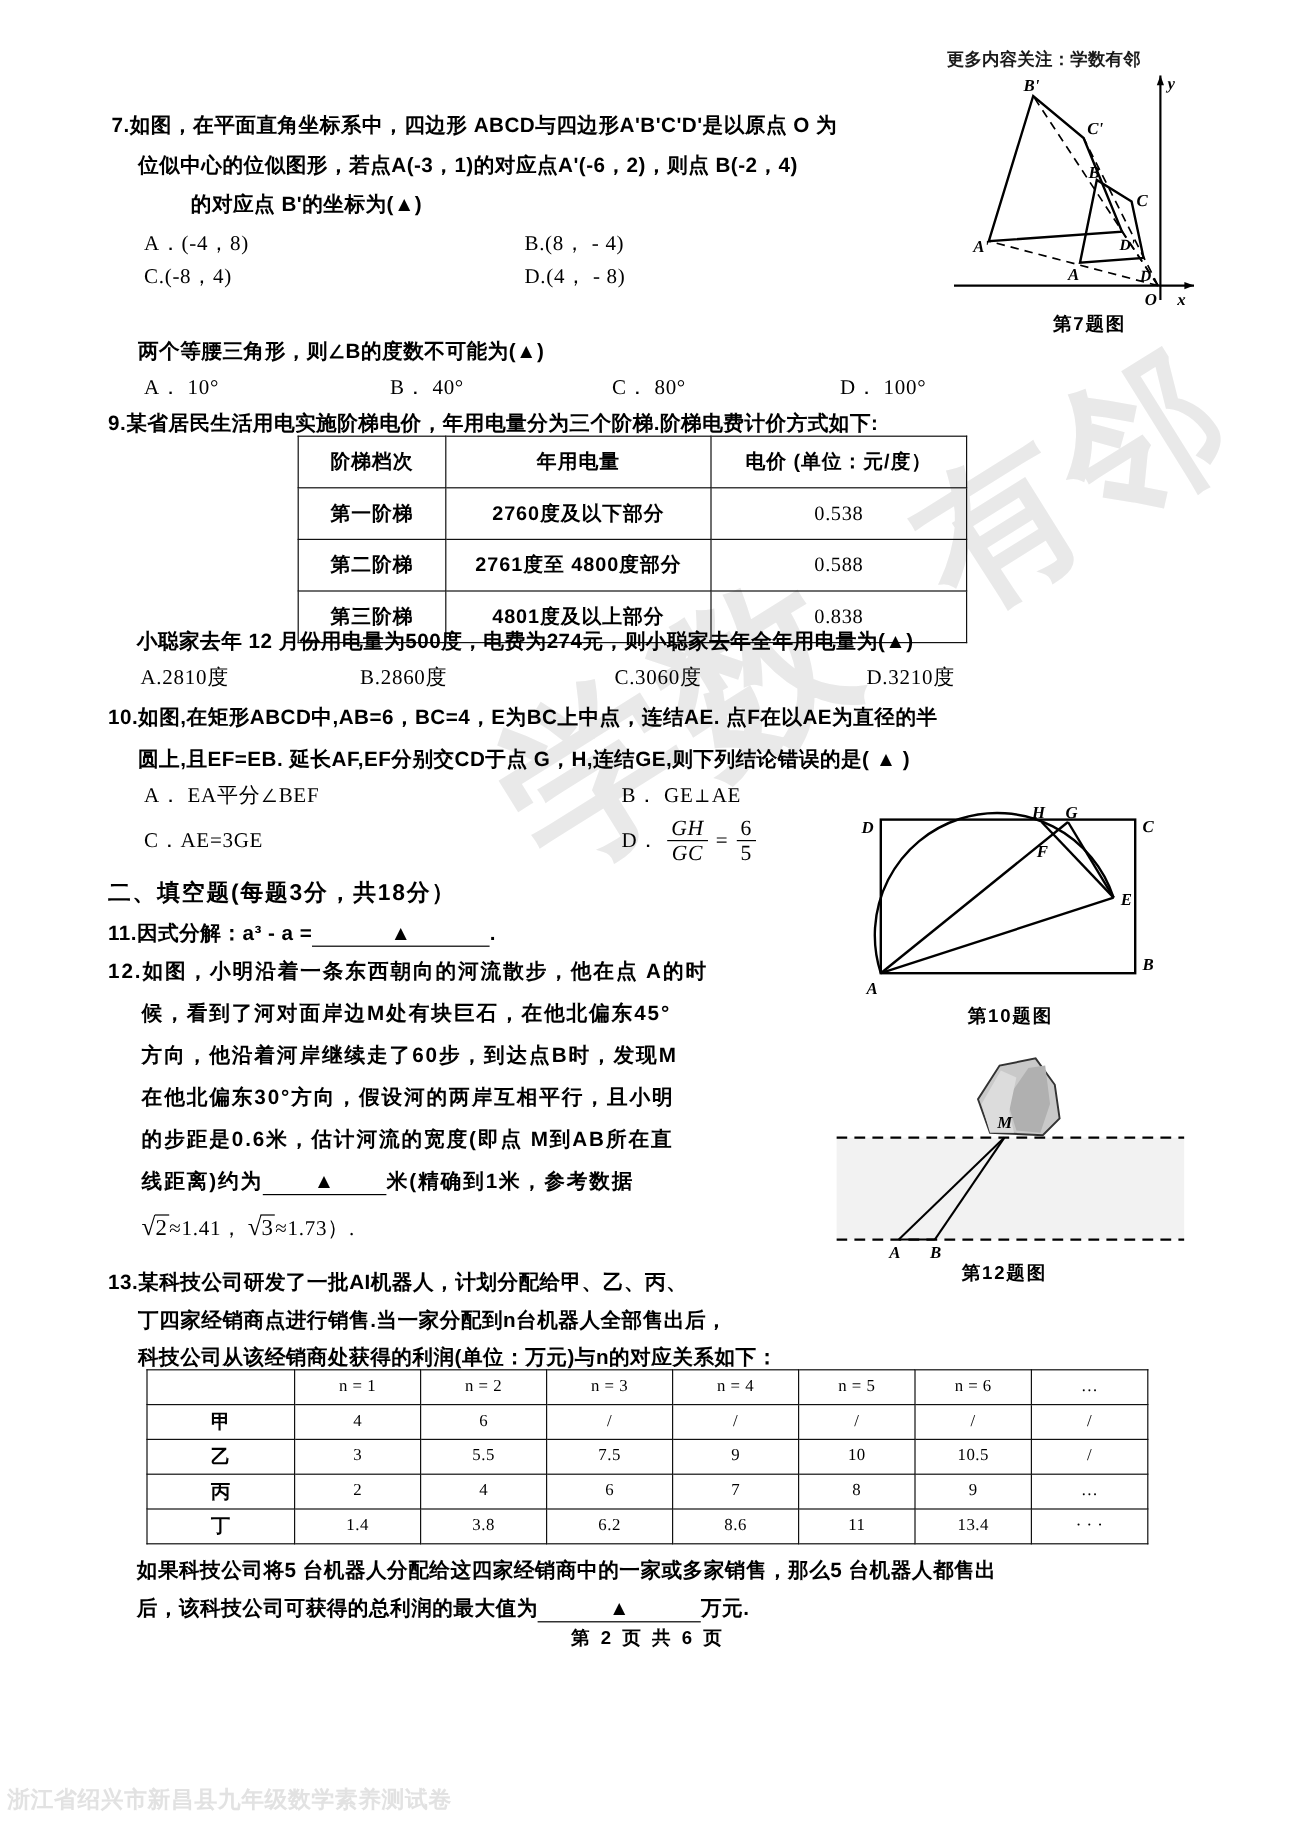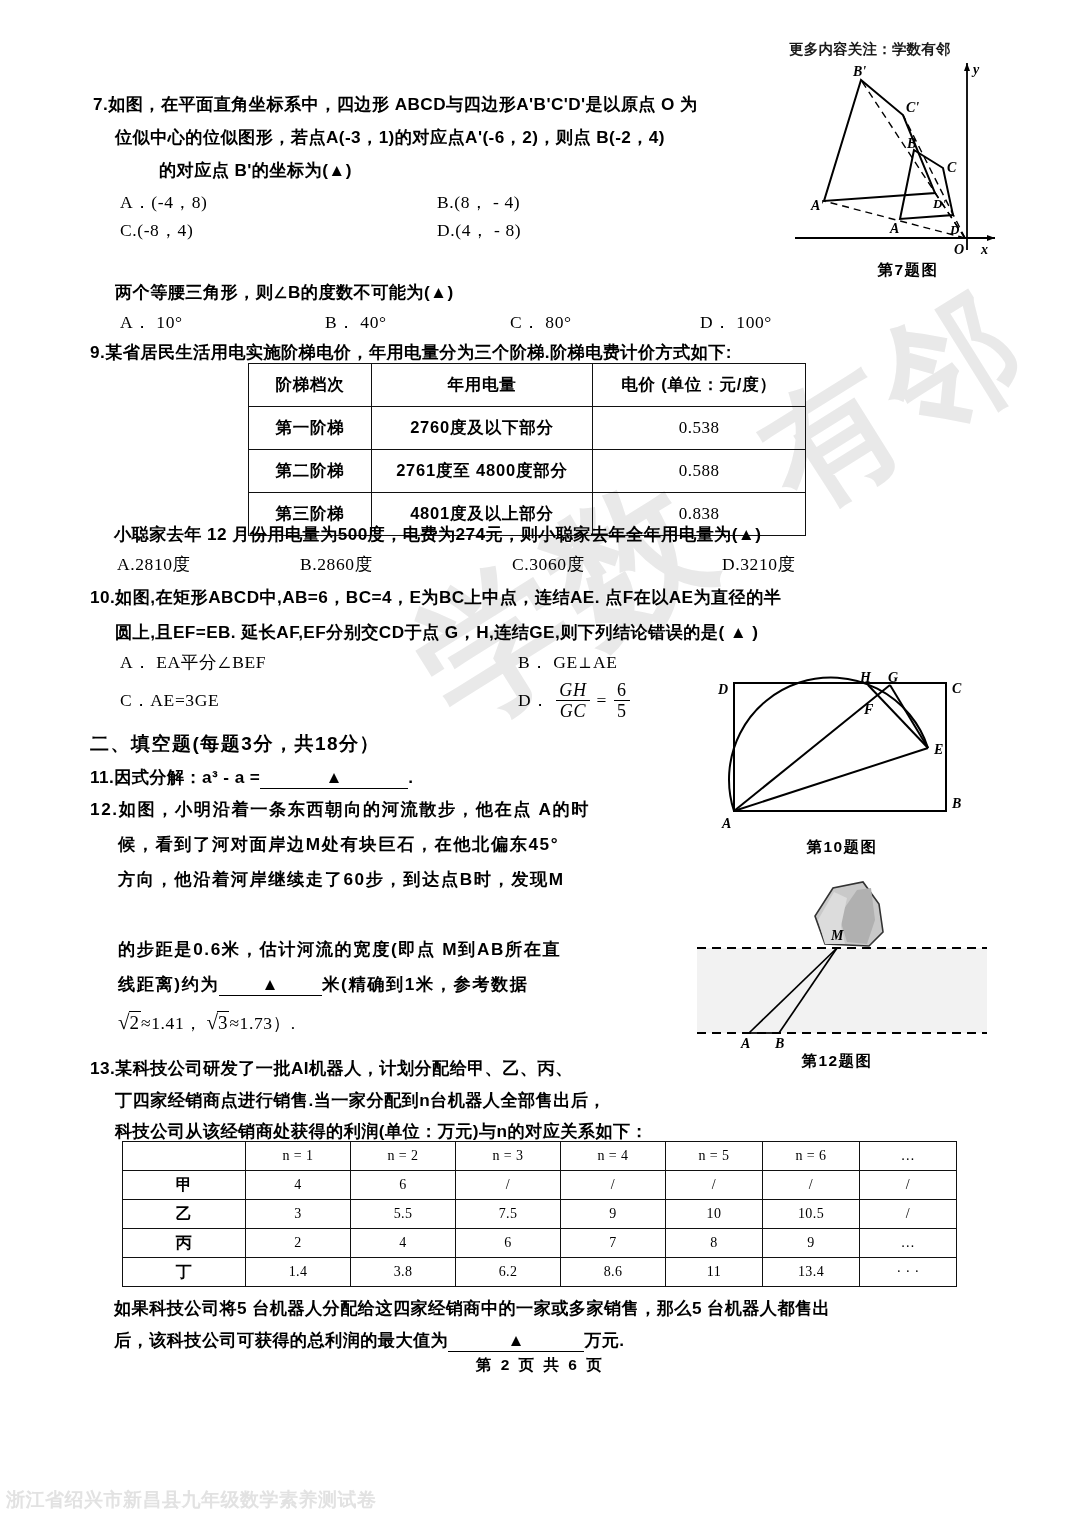--- a/index.html
+++ b/index.html
@@ -315,20 +315,21 @@
 
   <div class="txt section-head" style="left:90px; top:731px;">二、填空题(每题3分，共18分）</div>
 
   <div class="txt q-body" style="left:90px; top:765px;">
     <span>11.因式分解：a³ - a =</span><span class="blank-line bl-135">▲</span><span>.</span>
   </div>
 
   <div class="txt q-body-sp" style="left:90px; top:797px;">12.如图，小明沿着一条东西朝向的河流散步，他在点 A的时</div>
   <div class="txt q-body-sp" style="left:118px; top:832px;">候，看到了河对面岸边M处有块巨石，在他北偏东45°</div>
   <div class="txt q-body-sp" style="left:118px; top:867px;">方向，他沿着河岸继续走了60步，到达点B时，发现M</div>
+  <div class="txt q-body-sp" style="left:118px; top:902px;">在他北偏东30°方向，假设河的两岸互相平行，且小明</div>
   <div class="txt q-body-sp" style="left:118px; top:937px;">的步距是0.6米，估计河流的宽度(即点 M到AB所在直</div>
 
   <div class="txt q-body-sp" style="left:118px; top:972px;">
     <span>线距离)约为</span><span class="blank-line bl-95">▲</span><span>米(精确到1米，参考数据</span>
   </div>
 
   <div class="txt" style="left:118px; top:1010px;">
     <span class="sqrt"><span class="rad">√</span><span class="arg">2</span></span><span class="opt">≈1.41，</span>
     <span class="sqrt"><span class="rad">√</span><span class="arg">3</span></span><span class="opt">≈1.73）.</span>
   </div>

